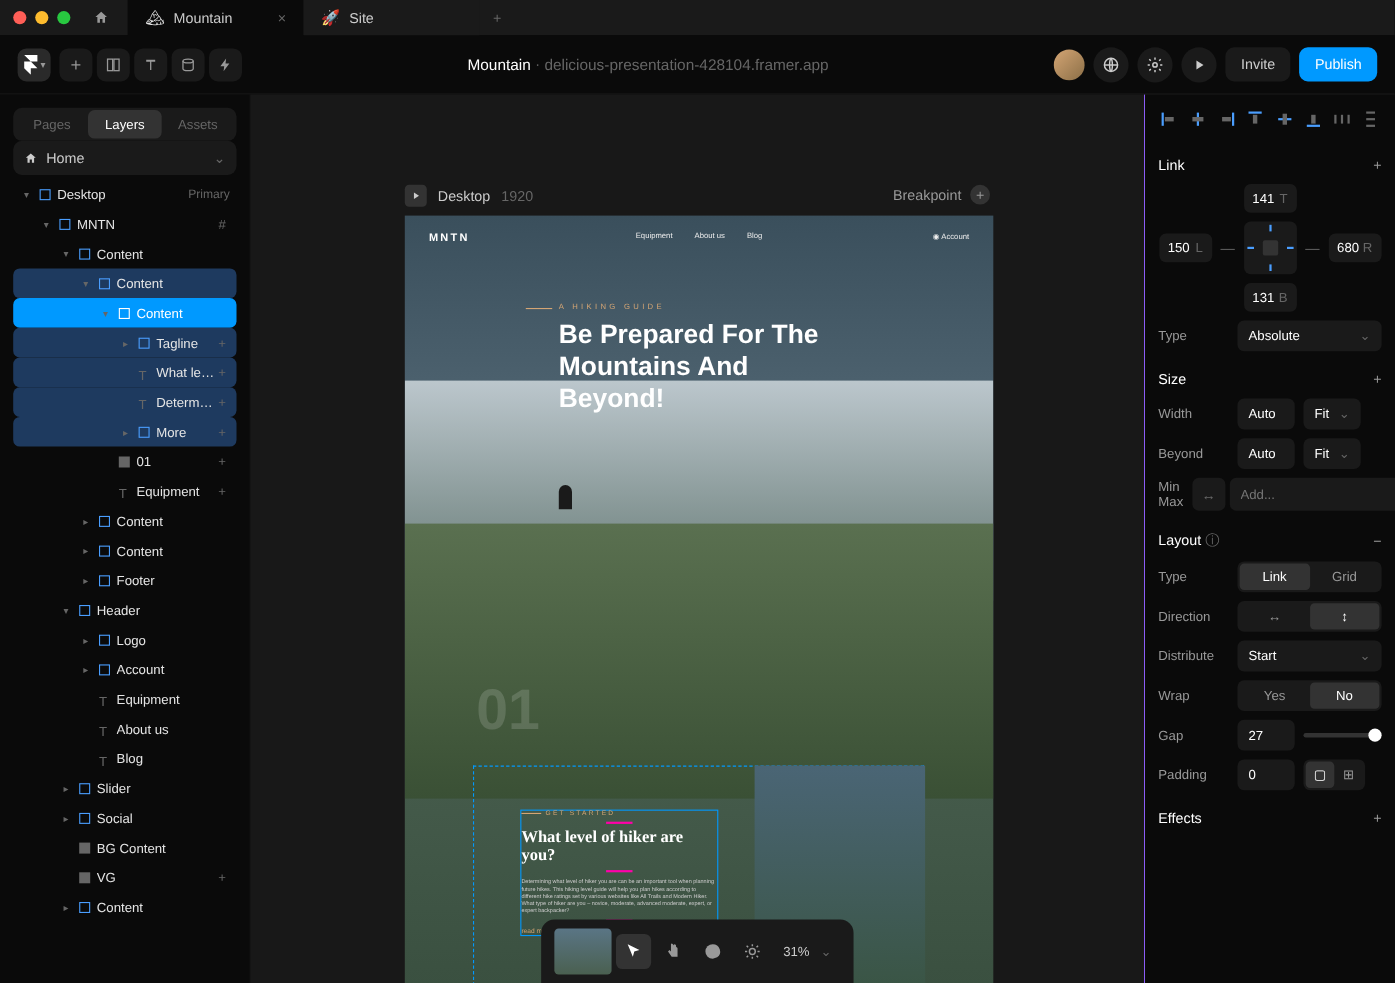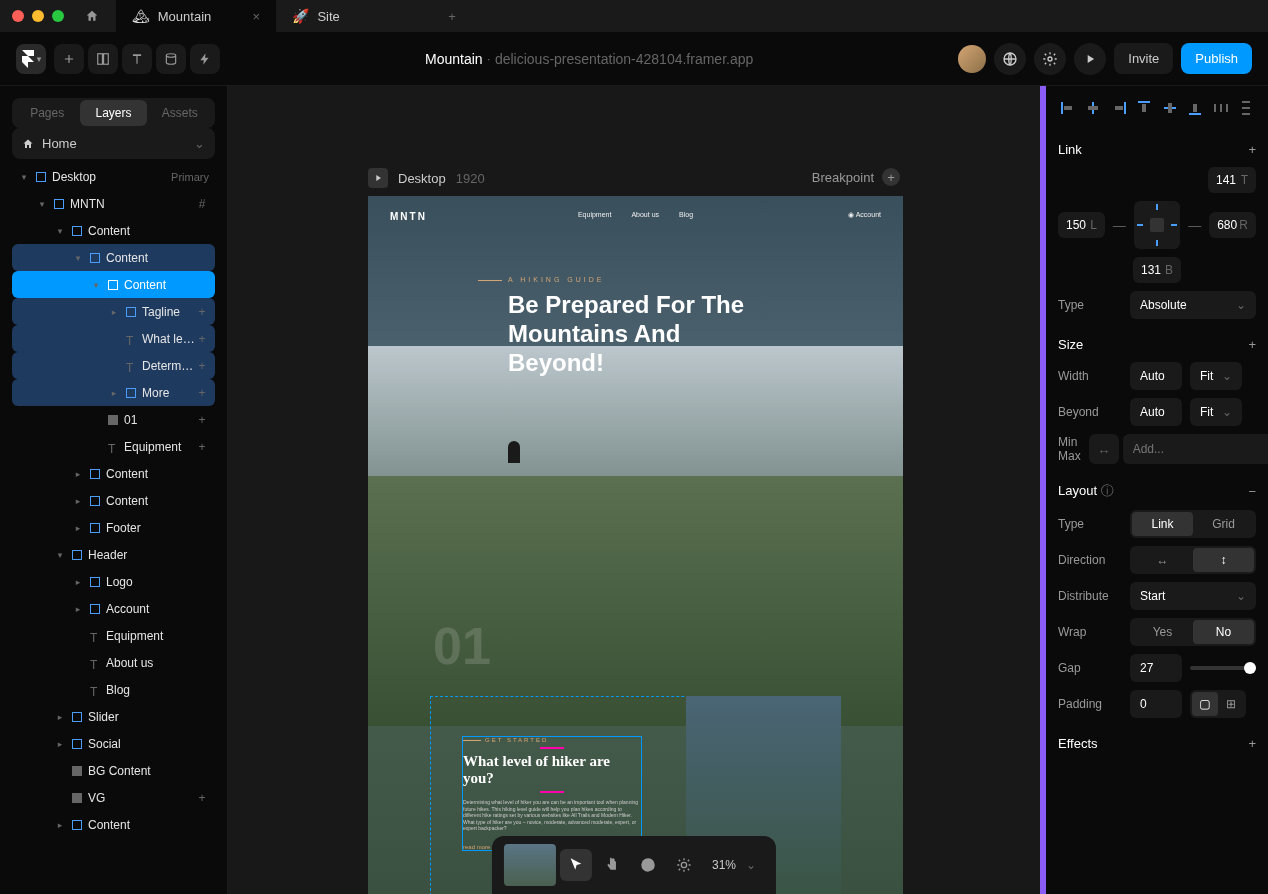--- a/index.html
+++ b/index.html
@@ -62,35 +62,35 @@
 .design .nav{position:absolute;top:15px;left:50%;transform:translateX(-50%);display:flex;gap:20px;font-size:7px;color:#eee;}
 .design .acct{position:absolute;top:15px;right:22px;font-size:7px;color:#eee;}
 .design .tag{position:absolute;top:80px;left:140px;color:#d4a574;font-size:7px;letter-spacing:3px;}
 .design .tag::before{content:"";position:absolute;left:-30px;top:4px;width:24px;height:1px;background:#d4a574;}
 .design .hero{position:absolute;top:95px;left:140px;color:#fff;font-size:24px;font-weight:700;line-height:1.2;}
 .design .mountains{position:absolute;top:150px;left:0;right:0;height:200px;background:linear-gradient(180deg,rgba(200,210,215,0.9),rgba(100,120,110,0.8));}
 .design .grass{position:absolute;top:280px;left:0;right:0;height:250px;background:linear-gradient(180deg,#5a7050,#3a5035);}
 .design .person{position:absolute;top:245px;left:140px;width:12px;height:22px;background:#1a1a1a;border-radius:6px 6px 0 0;}
 .design .section{position:absolute;top:500px;left:62px;width:410px;height:210px;border:1px dashed #0099ff;}
 .design .num{position:absolute;top:420px;left:65px;font-size:52px;color:rgba(255,255,255,0.15);font-weight:bold;}
-.design .content-box{position:absolute;top:540px;left:94px;width:180px;border:1px solid #0099ff;}
+.design .content-box{position:absolute;top:540px;left:105px;width:180px;border:1px solid #0099ff;}
 .design .gs{color:#d4a574;font-size:6px;letter-spacing:2px;}
 .design .hiker{color:#fff;font-size:15px;font-weight:600;margin-top:4px;font-family:serif;}
 .design .desc{color:#ccc;font-size:5px;margin-top:6px;line-height:1.3;}
 .design .more{color:#d4a574;font-size:6px;margin-top:6px;}
 .design .img2{position:absolute;top:500px;right:62px;width:155px;height:200px;background:linear-gradient(180deg,#4a6575,#3a5545);}
 .pink{display:block;width:24px;height:2px;background:#ff00aa;margin:4px auto;}
 
 .bottom-bar{position:absolute;bottom:0;left:50%;transform:translateX(-50%);display:flex;align-items:center;gap:4px;background:#1a1a1a;border-radius:12px 12px 0 0;padding:8px 12px;}
 .bottom-thumb{width:52px;height:42px;background:linear-gradient(180deg,#5a7585,#4a6050);border-radius:4px;}
 .bottom-tool{width:32px;height:32px;display:flex;align-items:center;justify-content:center;color:#999;cursor:pointer;border-radius:6px;}
 .bottom-tool.active{background:#333;color:#fff;}
 .zoom{display:flex;align-items:center;gap:4px;padding:0 8px;color:#ccc;font-size:12px;}
 
-.right-panel{width:228px;background:#0a0a0a;padding:12px;overflow-y:auto;border-left:6px solid #8b5cf6;}
+.right-panel{width:228px;background:#0a0a0a;padding:12px;overflow-y:auto;border-left:1px solid #8b5cf6;}
 .align-row{display:flex;justify-content:space-between;margin-bottom:14px;}
 .align-btn{width:20px;height:20px;display:flex;align-items:center;justify-content:center;color:#999;cursor:pointer;}
 .section-hdr{display:flex;justify-content:space-between;align-items:center;padding:10px 0;font-size:13px;color:#fff;font-weight:500;}
 .section-hdr .plus{color:#999;cursor:pointer;}
 .prop-row{display:flex;align-items:center;gap:8px;margin-bottom:8px;}
 .prop-label{width:64px;color:#999;font-size:12px;}
 .prop-input{flex:1;background:#1a1a1a;border:none;border-radius:6px;padding:7px 10px;color:#fff;font-size:12px;min-width:0;}
 .prop-select{flex:1;background:#1a1a1a;border-radius:6px;padding:7px 10px;color:#fff;font-size:12px;display:flex;justify-content:space-between;align-items:center;cursor:pointer;}
 .pos-grid{display:flex;justify-content:center;align-items:center;gap:8px;margin:8px 0;}
 .pos-box{width:48px;background:#1a1a1a;border-radius:6px;padding:6px 8px;color:#fff;font-size:12px;display:flex;justify-content:space-between;}
@@ -475,21 +475,21 @@
             <rect x="4" y="13" width="8" height="2"></rect>
           </svg>
         </div>
     </div>
 
     <div class="section-hdr">
       <span>Link</span>
         <span class="plus">+</span>
     </div>
 
-    <div style="display:flex;justify-content:flex-end;margin-bottom:6px;">
+    <div style="display:flex;justify-content:center;margin-bottom:6px;">
         <div class="pos-box">
           <span>141</span>
           <span style="color:#666;">T</span>
         </div>
       </div>
     <div class="pos-grid">
       <div class="pos-box">
           <span>150</span>
           <span style="color:#666;">L</span>
         </div>

